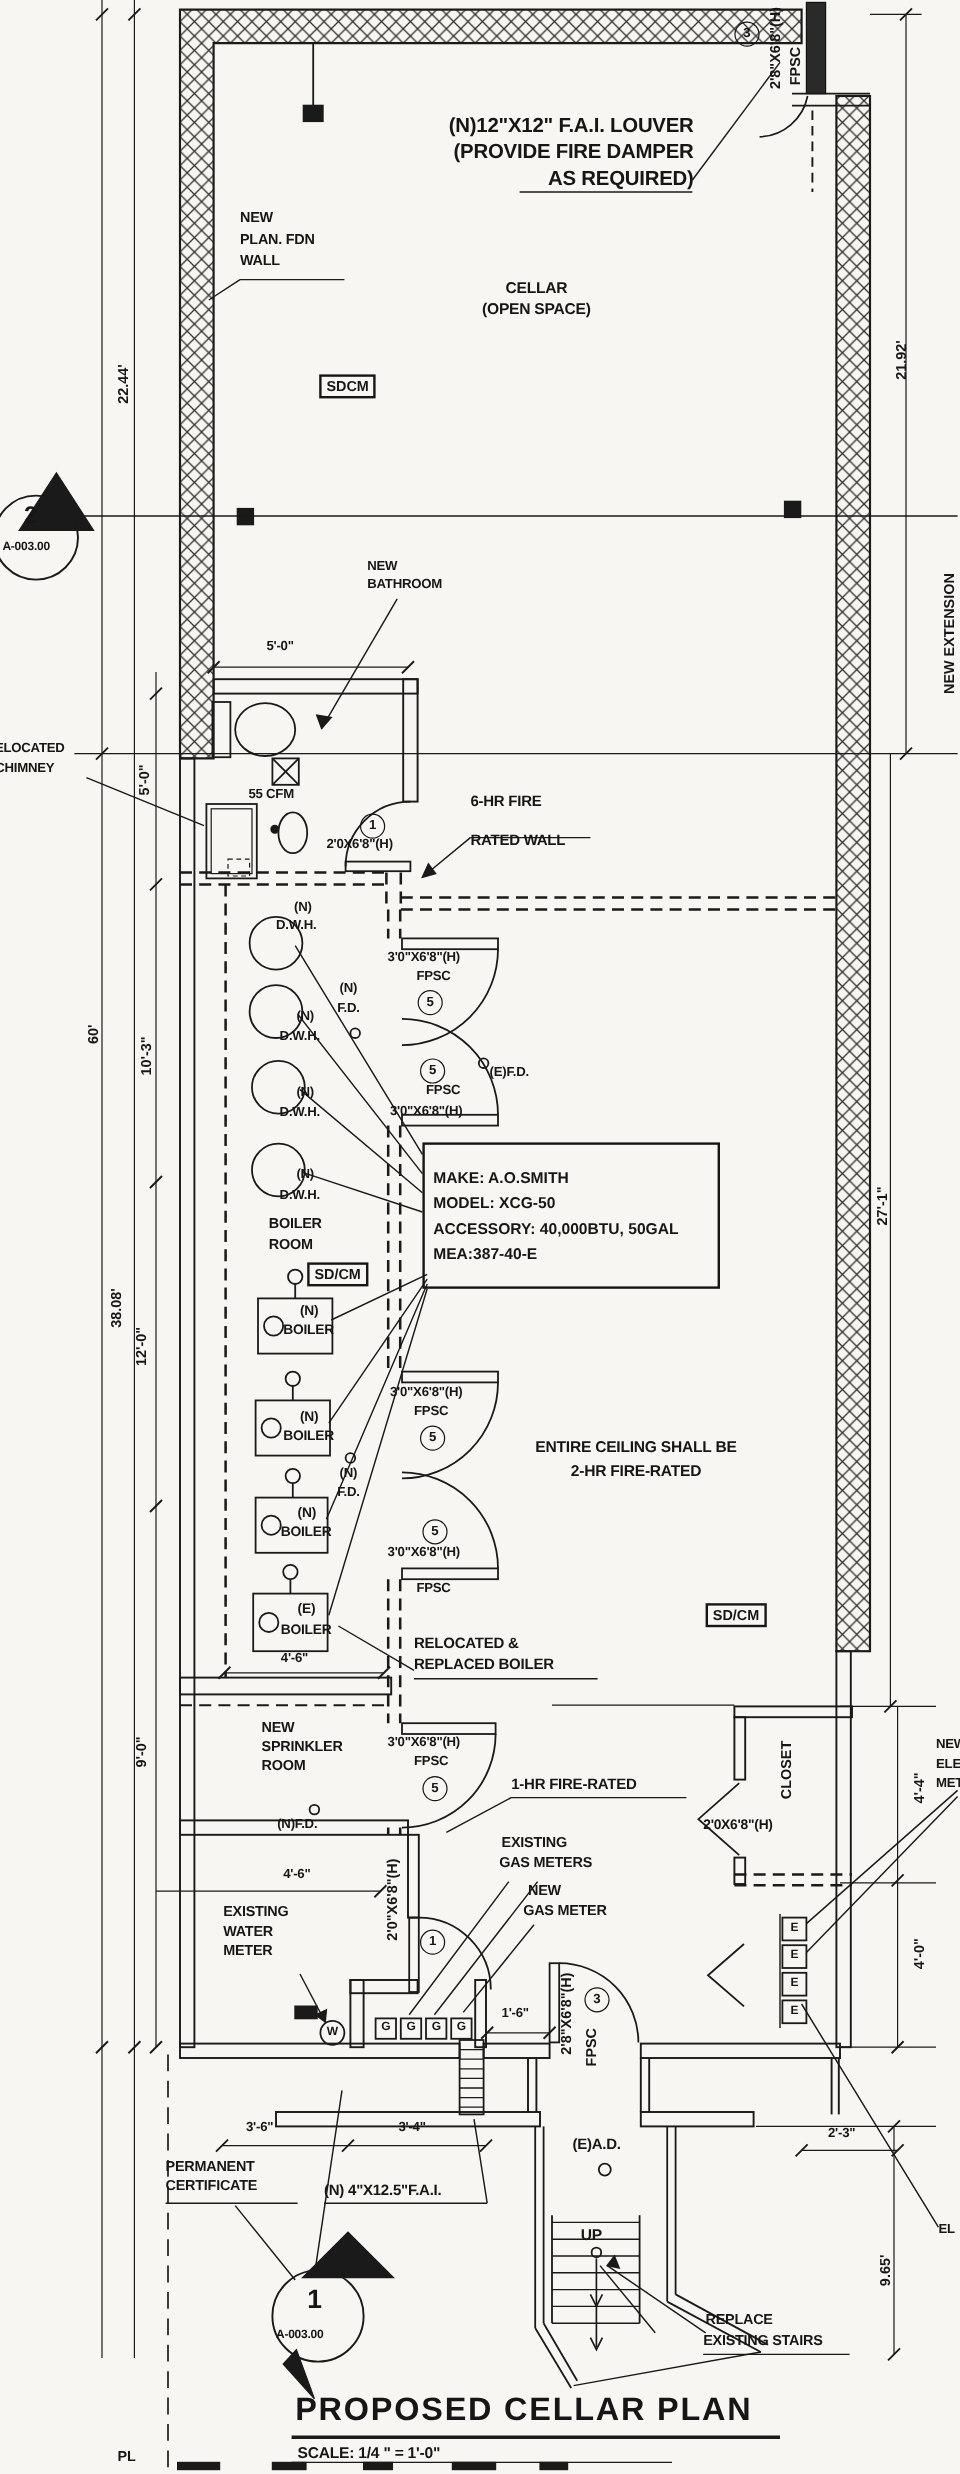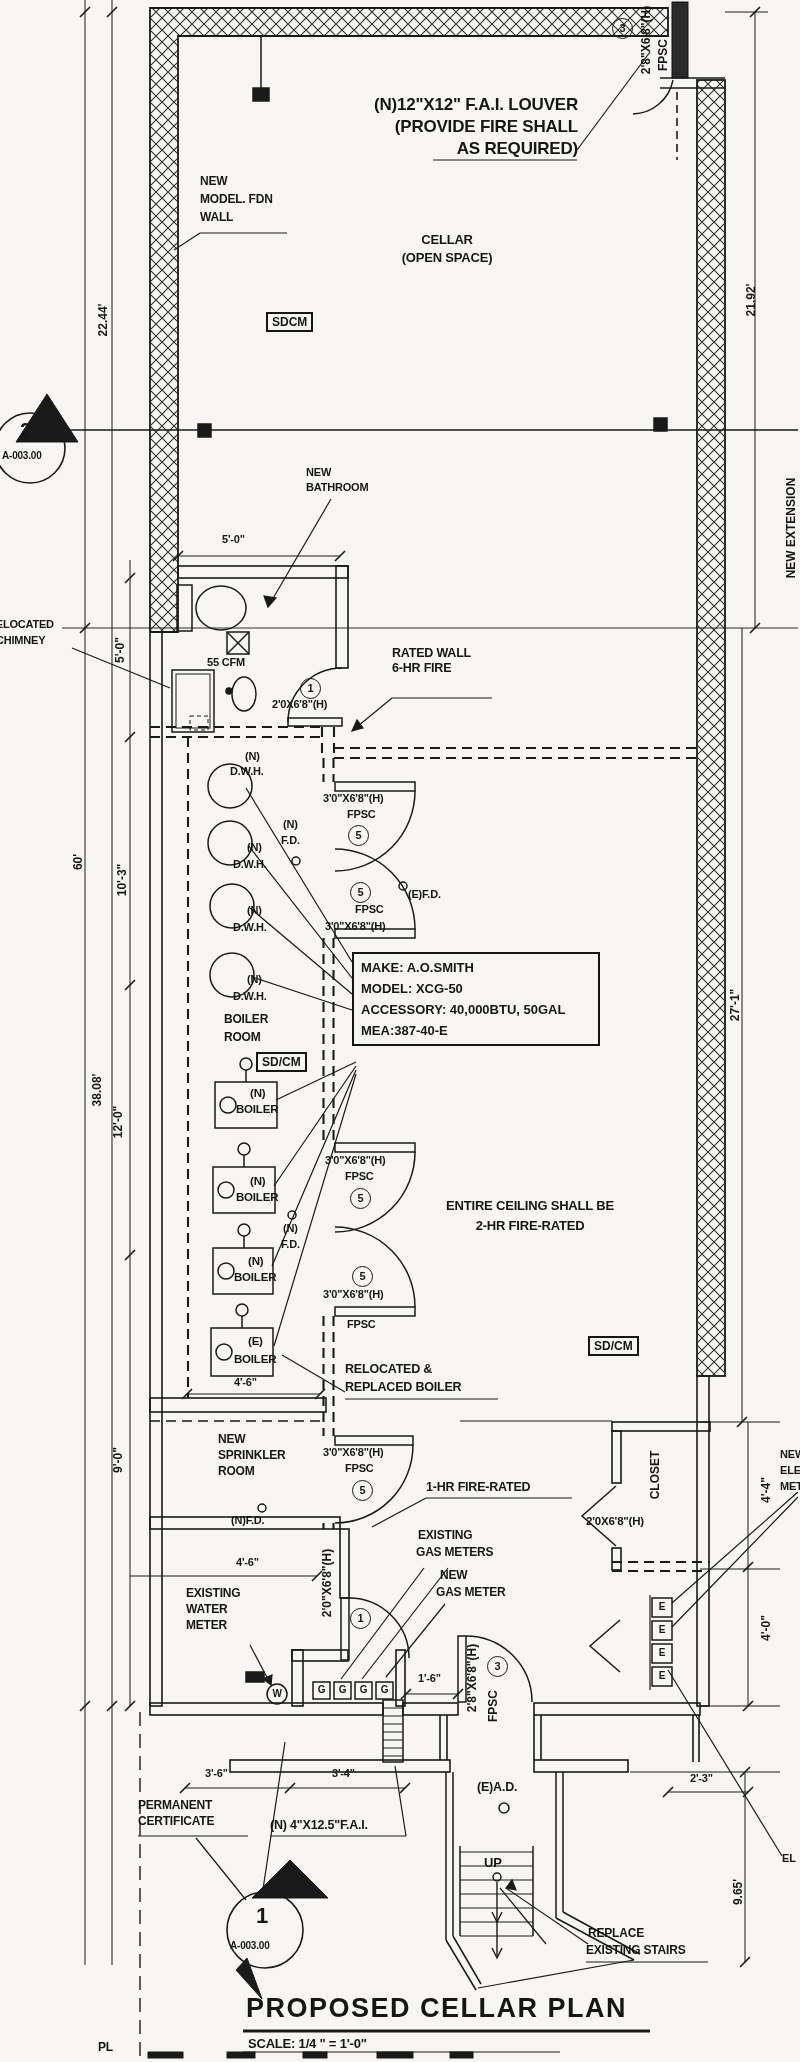--- a/index.html
+++ b/index.html
@@ -11,21 +11,21 @@
   .s10{font-size:10px}.s11{font-size:11px}.s115{font-size:11.5px}.s125{font-size:12.5px}
   .s13{font-size:13px}.s17{font-size:17px}.s20{font-size:20px}.s22{font-size:22px}
   .title{font-size:27px;letter-spacing:1.5px;}
   .vlbl{position:absolute;font-weight:bold;color:#161616;white-space:nowrap;
         transform:translate(-50%,-50%) rotate(-90deg);font-size:12px;}
   .cnum{position:absolute;width:19px;height:19px;border:1.6px solid #161616;border-radius:50%;
         text-align:center;line-height:19px;font-weight:bold;font-size:11px;color:#161616;background:transparent;}
   .boxed{position:absolute;border:2px solid #161616;padding:1px 4px;font-weight:bold;color:#161616;font-size:12px;}
   .notebox{position:absolute;border:2px solid #161616;padding:4px 6px;color:#161616;font-weight:bold;font-size:13px;line-height:19px;width:236px;}
   .notebox .u{text-decoration:underline;}
-  .eqbox{position:absolute;border:2px solid #161616;padding:3px 7px;color:#161616;font-weight:bold;font-size:13px;line-height:21px;}
+  .eqbox{position:absolute;border:2px solid #161616;padding:17px 7px;color:#161616;font-weight:bold;font-size:13px;line-height:21px;}
   .ral{text-align:right;}
   .ctr{text-align:center;}
 </style>
 </head>
 <body>
 
 <div id="sheet">
 
 <svg width="800" height="2062" viewBox="0 0 800 2062">
   <defs>
@@ -263,25 +263,25 @@
     <rect x="377" y="2052" width="36" height="6"></rect>
     <rect x="450" y="2052" width="23" height="6"></rect>
   </g>
 </svg>
 
 <div class="cnum" style="left:612px;top:18px">3</div>
 <div class="vlbl s11" style="left:646px;top:40px">2'8"X6'8"(H)</div>
 <div class="vlbl s11" style="left:663px;top:55px">FPSC</div>
 
 <div class="lbl s17 ral" style="left:330px;top:94px;width:248px">(N)12"X12" F.A.I. LOUVER</div>
-<div class="lbl s17 ral" style="left:330px;top:116px;width:248px">(PROVIDE FIRE SHALL</div>
+<div class="lbl s17 ral" style="left:330px;top:116px;width:248px">(PROVIDE FIRE DAMPER</div>
 <div class="lbl s17 ral" style="left:330px;top:138px;width:248px">AS REQUIRED)</div>
 
 <div class="lbl" style="left:200px;top:174px">NEW</div>
-<div class="lbl" style="left:200px;top:192px">MODEL. FDN</div>
+<div class="lbl" style="left:200px;top:192px">PLAN. FDN</div>
 <div class="lbl" style="left:200px;top:210px">WALL</div>
 
 <div class="lbl s13 ctr" style="left:392px;top:232px;width:110px">CELLAR</div>
 <div class="lbl s13 ctr" style="left:392px;top:250px;width:110px">(OPEN SPACE)</div>
 <div class="boxed" style="left:266px;top:312px">SDCM</div>
 
 
 <div class="vlbl" style="left:103px;top:320px">22.44'</div>
 <div class="vlbl" style="left:751px;top:300px">21.92'</div>
 <div class="vlbl s11" style="left:791px;top:528px">NEW EXTENSION</div>
@@ -299,21 +299,21 @@
 <div class="lbl s10" style="left:2px;top:450px">A-003.00</div>
 
 <div class="lbl s11" style="left:306px;top:466px">NEW</div>
 <div class="lbl s11" style="left:306px;top:481px">BATHROOM</div>
 <div class="lbl s11" style="left:222px;top:533px">5'-0"</div>
 <div class="vlbl s11" style="left:120px;top:650px">5'-0"</div>
 <div class="lbl s11" style="left:-12px;top:618px">RELOCATED</div>
 <div class="lbl s11" style="left:-4px;top:634px">CHIMNEY</div>
 <div class="lbl s11" style="left:207px;top:656px">55 CFM</div>
 <div class="lbl s125" style="left:392px;top:661px">6-HR FIRE</div>
-<div class="lbl s125" style="left:392px;top:646px">RATED WALL</div>
+<div class="lbl s125" style="left:392px;top:693px">RATED WALL</div>
 <div class="cnum" style="left:300px;top:678px">1</div>
 <div class="lbl s11" style="left:272px;top:698px">2'0X6'8"(H)</div>
 
 <div class="lbl s11" style="left:245px;top:750px">(N)</div>
 <div class="lbl s11" style="left:230px;top:765px">D.W.H.</div>
 <div class="lbl s11" style="left:247px;top:841px">(N)</div>
 <div class="lbl s11" style="left:233px;top:858px">D.W.H.</div>
 <div class="lbl s11" style="left:247px;top:904px">(N)</div>
 <div class="lbl s11" style="left:233px;top:921px">D.W.H.</div>
 <div class="lbl s11" style="left:247px;top:973px">(N)</div>

